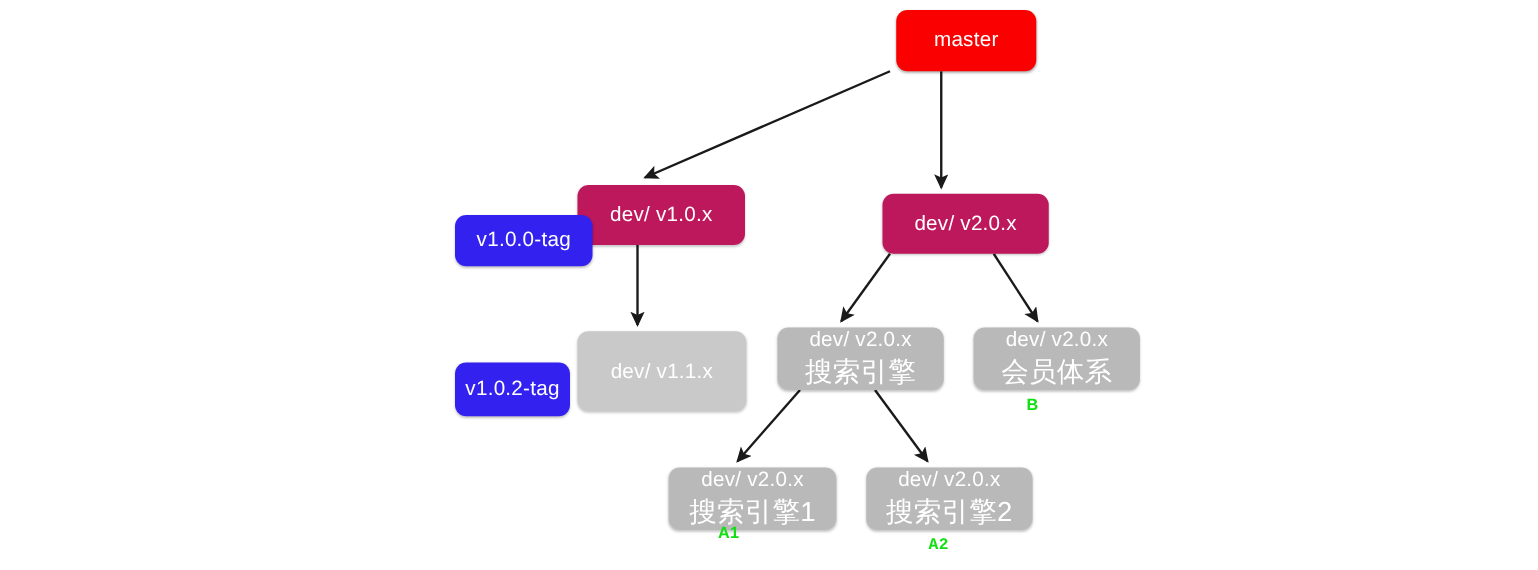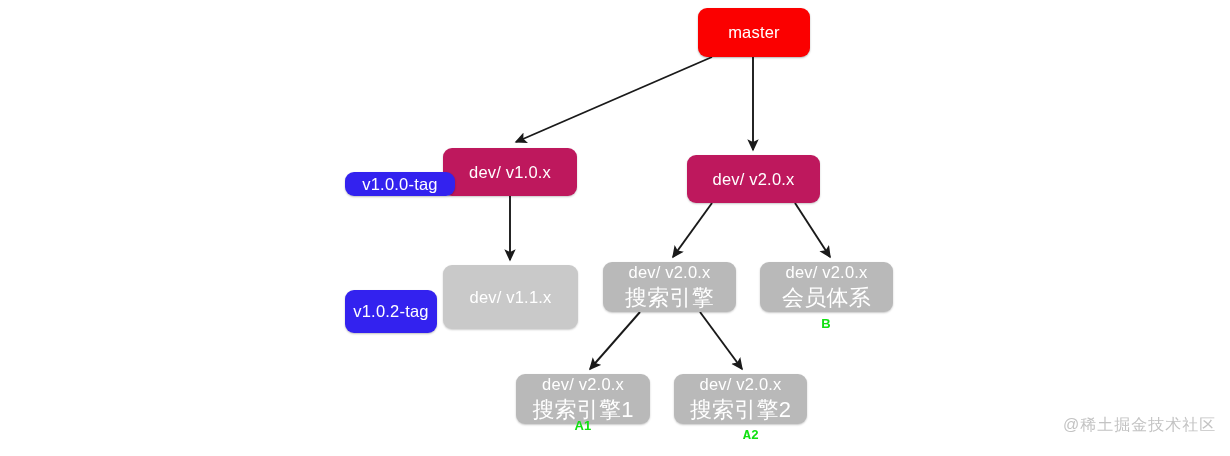--- a/index.html
+++ b/index.html
@@ -32,20 +32,21 @@
     flex-direction: column;
     align-items: center;
     justify-content: center;
     color: #ffffff;
     font-size: 16.5px;
     line-height: 1.34;
     white-space: nowrap;
     letter-spacing: 0.2px;
     text-align: center;
     z-index: 3;
+    margin-left: 19px;
   }
   .node .line2 {
     font-size: 22px;
   }
   .node-master {
     background: #fb0000;
     box-shadow: 0 1px 2px rgba(0,0,0,0.30);
   }
   .node-gray-dark {
     background: #be185d;
@@ -125,26 +126,25 @@
         <span class="line2">会员体系</span>
       </div>
       <div class="node node-gray-mid" style="left: 516px; top: 374px; width: 134px; height: 50px;">
         <span class="line1">dev/ v2.0.x</span>
         <span class="line2">搜索引擎1</span>
       </div>
       <div class="node node-gray-mid" style="left: 674px; top: 374px; width: 133px; height: 50px;">
         <span class="line1">dev/ v2.0.x</span>
         <span class="line2">搜索引擎2</span>
       </div>
-      <div class="node node-tag" style="left: 345px; top: 172px; width: 110px; height: 24px;">
+      <div class="node node-tag" style="left: 345px; top: 172px; width: 110px; height: 41px;">
         <span>v1.0.0-tag</span>
       </div>
       <div class="node node-tag" style="left: 345px; top: 290px; width: 92px; height: 43px;">
         <span>v1.0.2-tag</span>
       </div>
       <div class="marker-label" style="left: 806px; top: 316px; width: 40px;">B</div>
       <div class="marker-label" style="left: 563px; top: 418px; width: 40px;">A1</div>
       <div class="marker-label" style="left: 731px; top: 428px; width: 40px; font-family: Liberation Mono, monospace;">A2</div>
     </div>
 
-  <div class="watermark" style="left: 1063px; top: 415px;">@稀土掘金技术社区</div>
 
 </div>
 
 </body></html>

